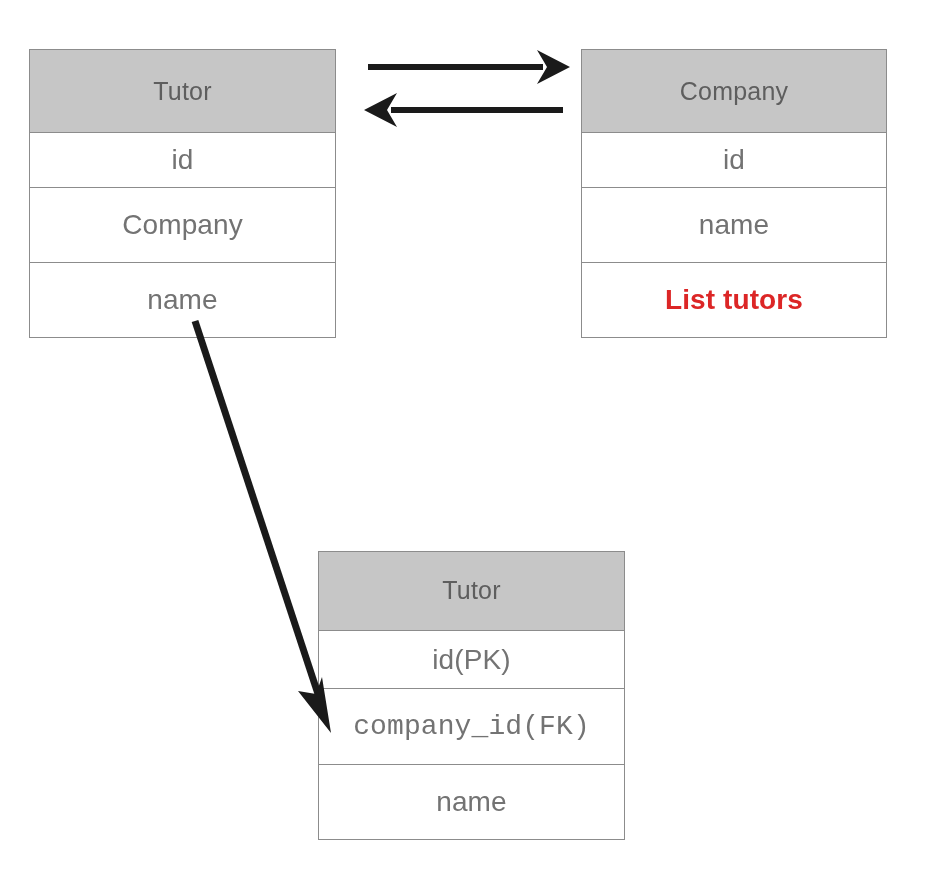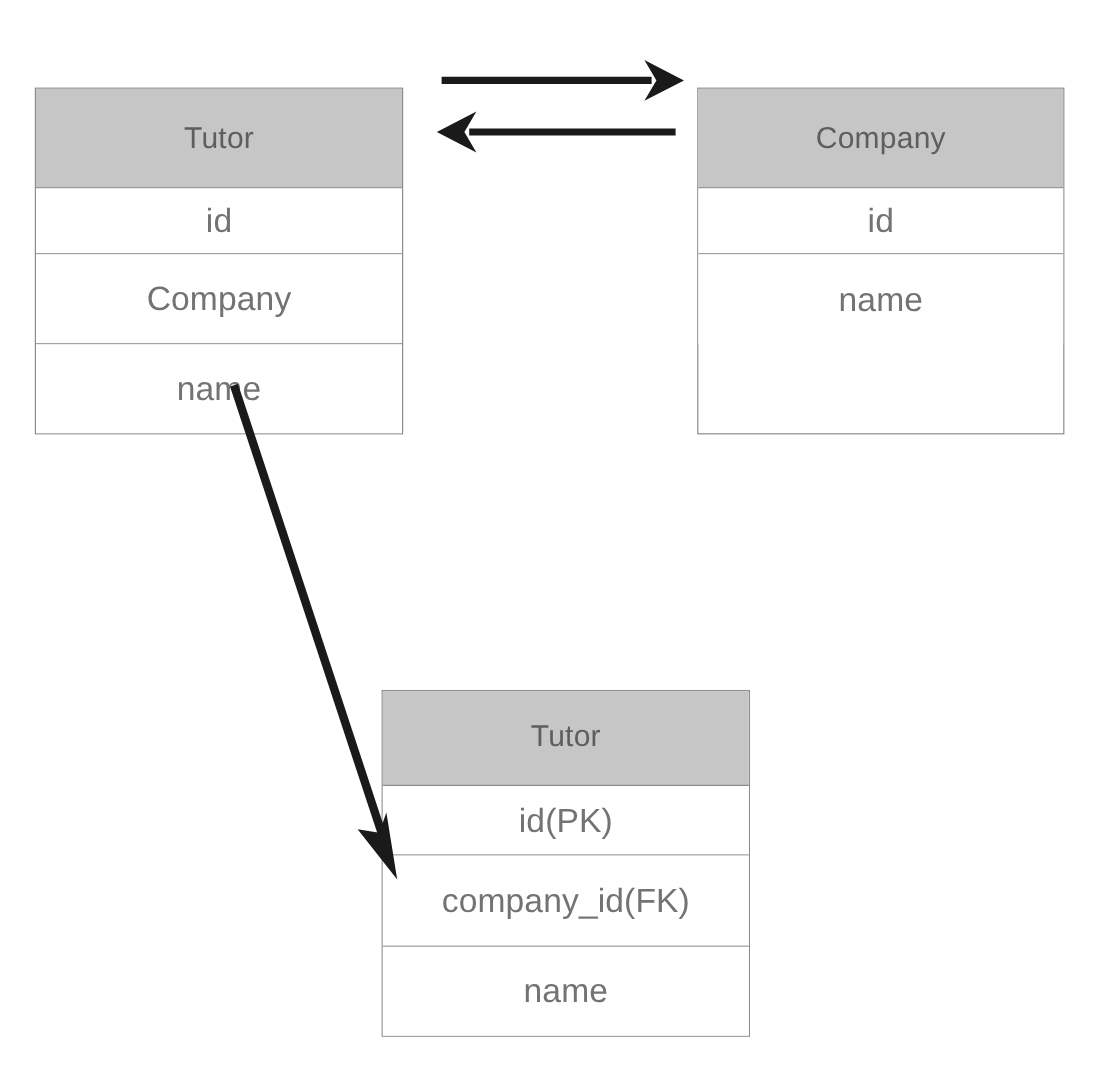--- a/index.html
+++ b/index.html
@@ -18,21 +18,20 @@
     background: #ffffff;
     overflow: hidden;
   }
   .entity-table {
     position: absolute;
     box-sizing: border-box;
     border: 1px solid #8c8c8c;
     background: #ffffff;
     display: flex;
     flex-direction: column;
-    margin-top: 24px;
   }
   .entity-header {
     box-sizing: border-box;
     background: #c6c6c6;
     color: #5e5e5e;
     display: flex;
     align-items: center;
     justify-content: center;
     font-size: 25px;
     letter-spacing: 0.2px;
@@ -74,26 +73,27 @@
     <div class="entity-header" style="height:83px;">Tutor</div>
     <div class="entity-row" style="height:55px;">id</div>
     <div class="entity-row" style="height:75px;">Company</div>
     <div class="entity-row" style="height:74px;">name</div>
   </div>
 
   <div class="entity-table" style="left:581px; top:49px; width:306px; height:289px;">
     <div class="entity-header" style="height:83px;">Company</div>
     <div class="entity-row" style="height:55px;">id</div>
     <div class="entity-row" style="height:75px;">name</div>
+    <div class="entity-row accent" style="height:74px;">List tutors</div>
   </div>
 
   <div class="entity-table" style="left:318px; top:551px; width:307px; height:289px;">
     <div class="entity-header" style="height:81px;">Tutor</div>
     <div class="entity-row" style="height:60px;">id(PK)</div>
-    <div class="entity-row" style="height:78px;">company_id(FK)</div>
+    <div class="entity-row" style="height:78px;font-family:Liberation Mono, monospace;">company_id(FK)</div>
     <div class="entity-row" style="height:76px;">name</div>
   </div>
 
   <svg id="arrow-layer" viewBox="0 0 932 890" width="932" height="890">
 
     <g>
       <line x1="368" y1="67" x2="543" y2="67" stroke="#1a1a1a" stroke-width="6" stroke-linecap="butt"></line>
       <path d="M 570 67 L 537 84 L 547 67 L 537 50 Z" fill="#1a1a1a"></path>
     </g>
 

